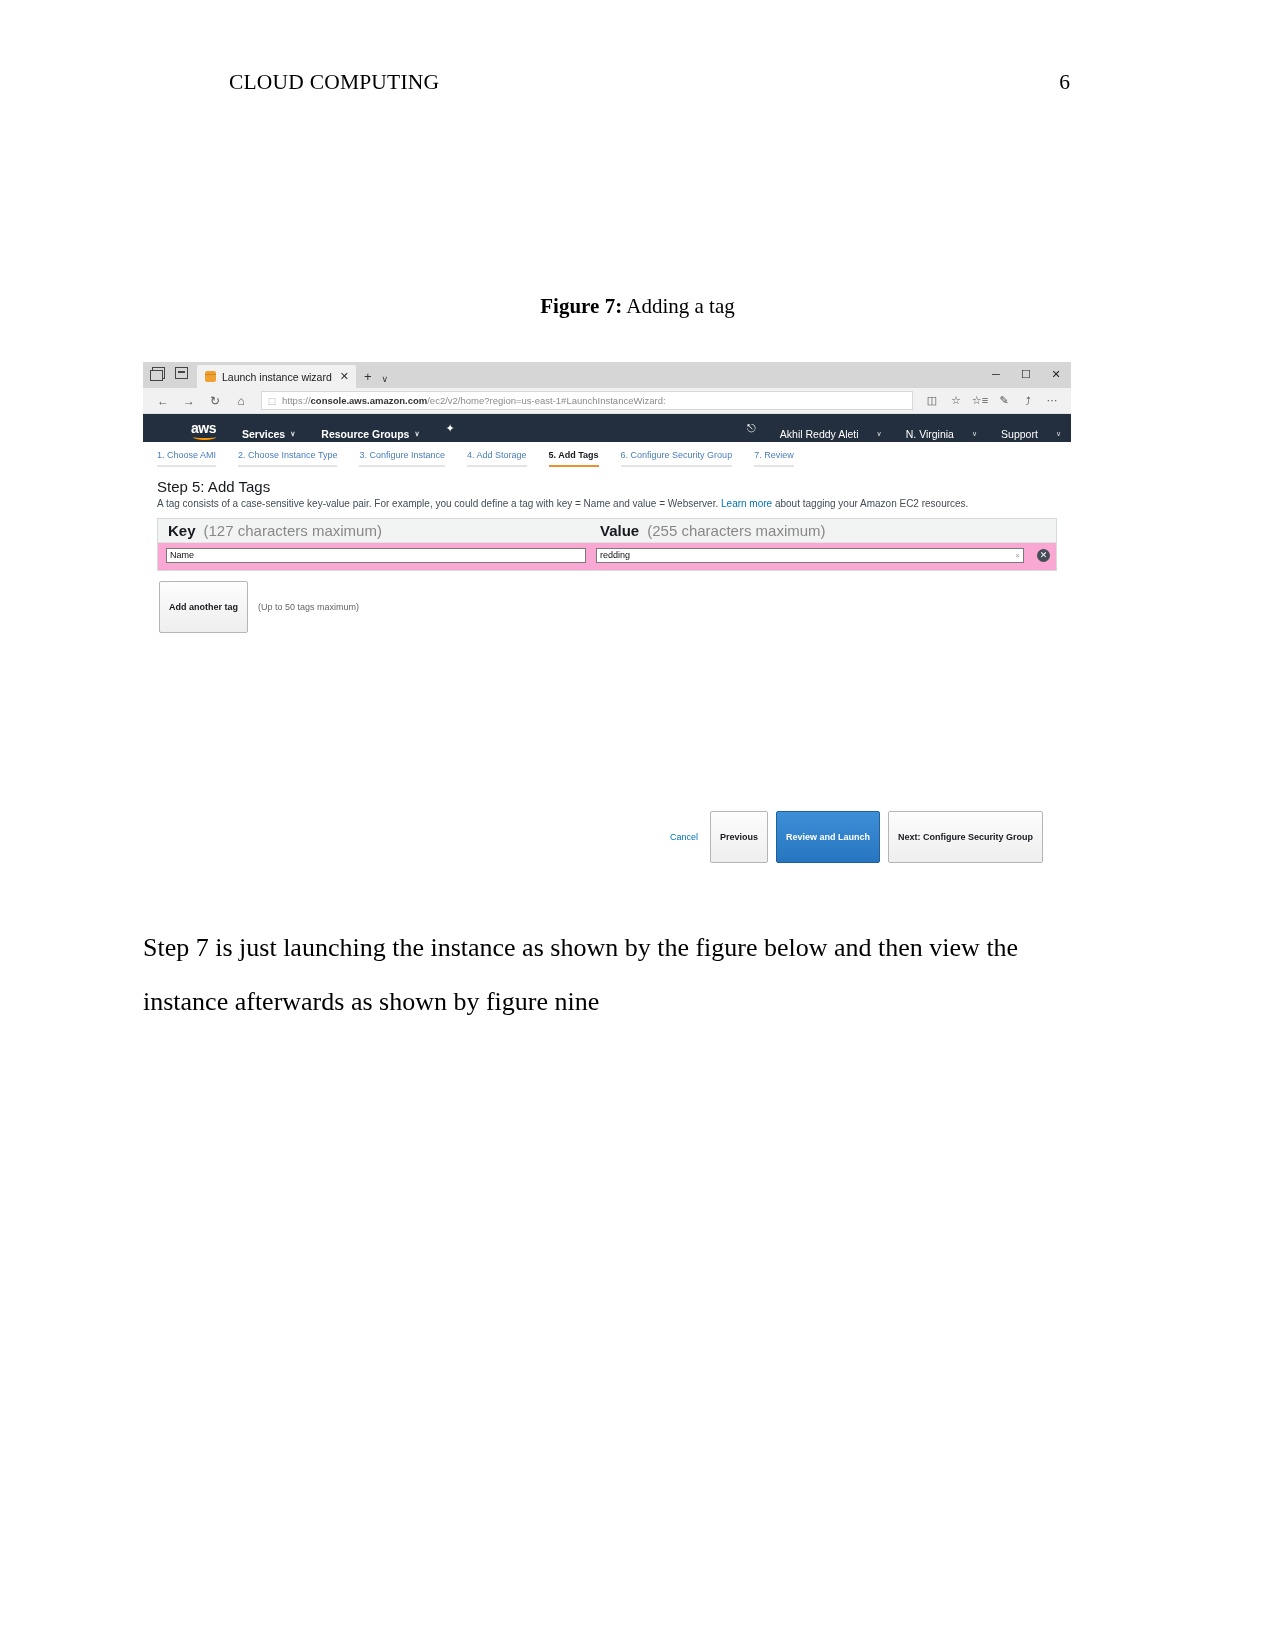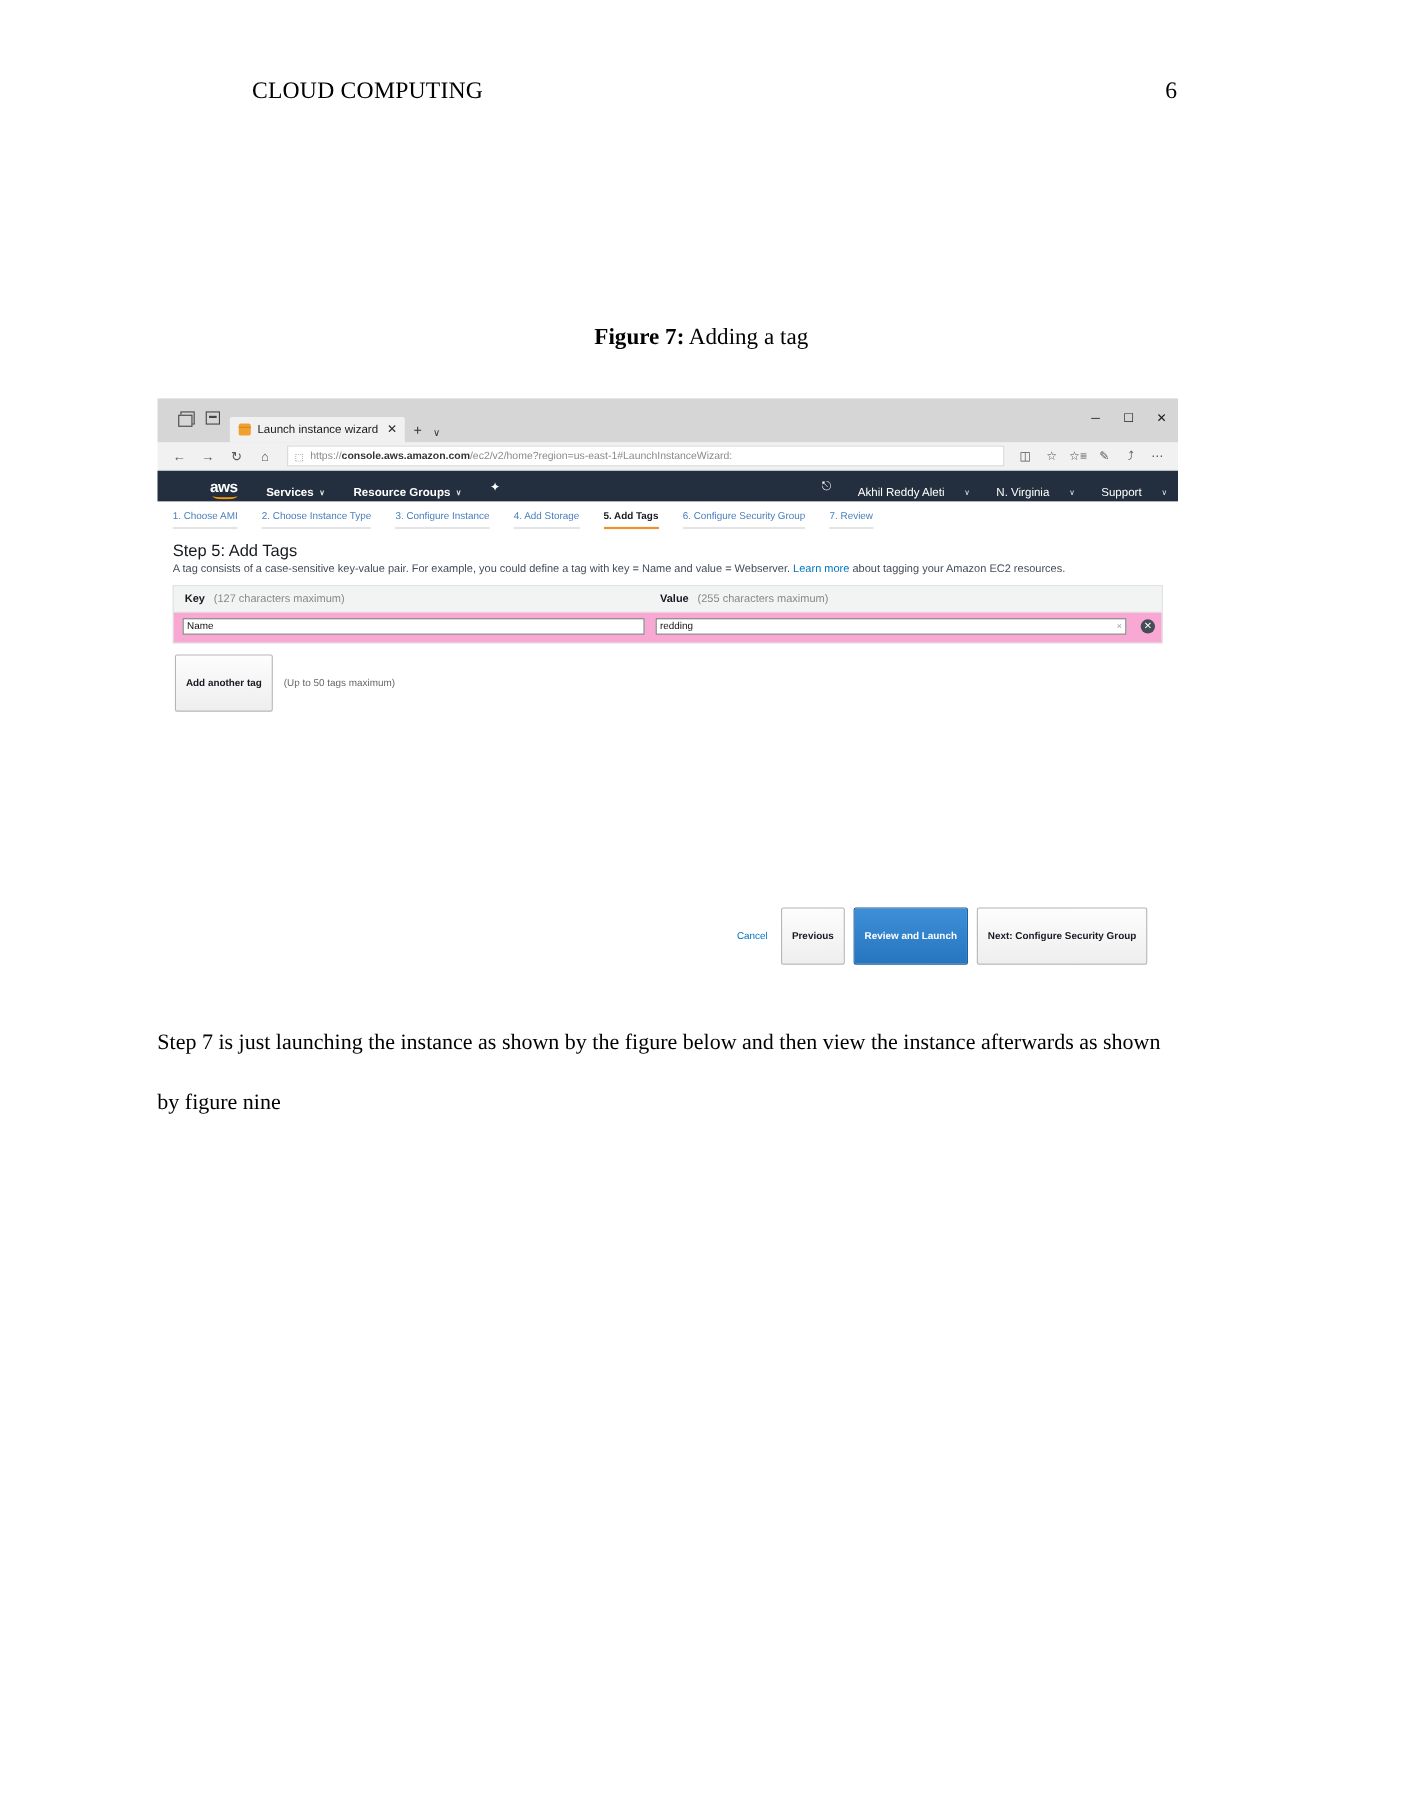--- a/index.html
+++ b/index.html
@@ -39,21 +39,21 @@
     text-align: center;
     font-size: 21px;
     color: #000;
   }
   .figure-caption b { font-weight: bold; }
 
   .body-par {
     position: absolute;
     left: 143px;
     width: 930px;
-    font-size: 20px;
+    font-size: 26px;
     line-height: 54px;
     color: #000;
   }
   .body-par.p1 { top: 921px; }
 
   
   .shot {
     position: absolute;
     left: 143px;
     top: 362px;
@@ -61,25 +61,24 @@
     height: 528px;
     background: #ffffff;
     font-family: "Liberation Sans", sans-serif;
     overflow: hidden;
     border: 0;
   }
 
   
   .title-bar {
     position: relative;
-    height: 40px;
+    height: 26px;
     background: #d6d6d6;
     display: flex;
     align-items: flex-end;
-    padding-left: 12px;
   }
   .tb-leftbtns {
     display: flex;
     align-items: center;
     gap: 10px;
     padding: 0 9px 5px 9px;
     height: 100%;
     align-items: center;
   }
   .tb-icn {
@@ -264,21 +263,21 @@
     border: 1px solid #d5dbdb;
     background: #fafafa;
     margin-bottom: 10px;
   }
   .tag-head {
     display: flex;
     height: 24px;
     align-items: center;
     background: #f2f3f3;
     border-bottom: 1px solid #e2e4e4;
-    font-size: 10px;
+    font-size: 15px;
   }
   .tag-head .col { display: flex; align-items: baseline; gap: 8px; padding-left: 10px; }
   .tag-head .col .lbl { font-weight: bold; color: #16191f; }
   .tag-head .col .hint { color: #888; }
   .col-key { width: 432px; }
   .col-val { flex: 1 1 auto; }
   .tag-row {
     display: flex;
     align-items: center;
     padding: 5px 6px 7px 8px;

